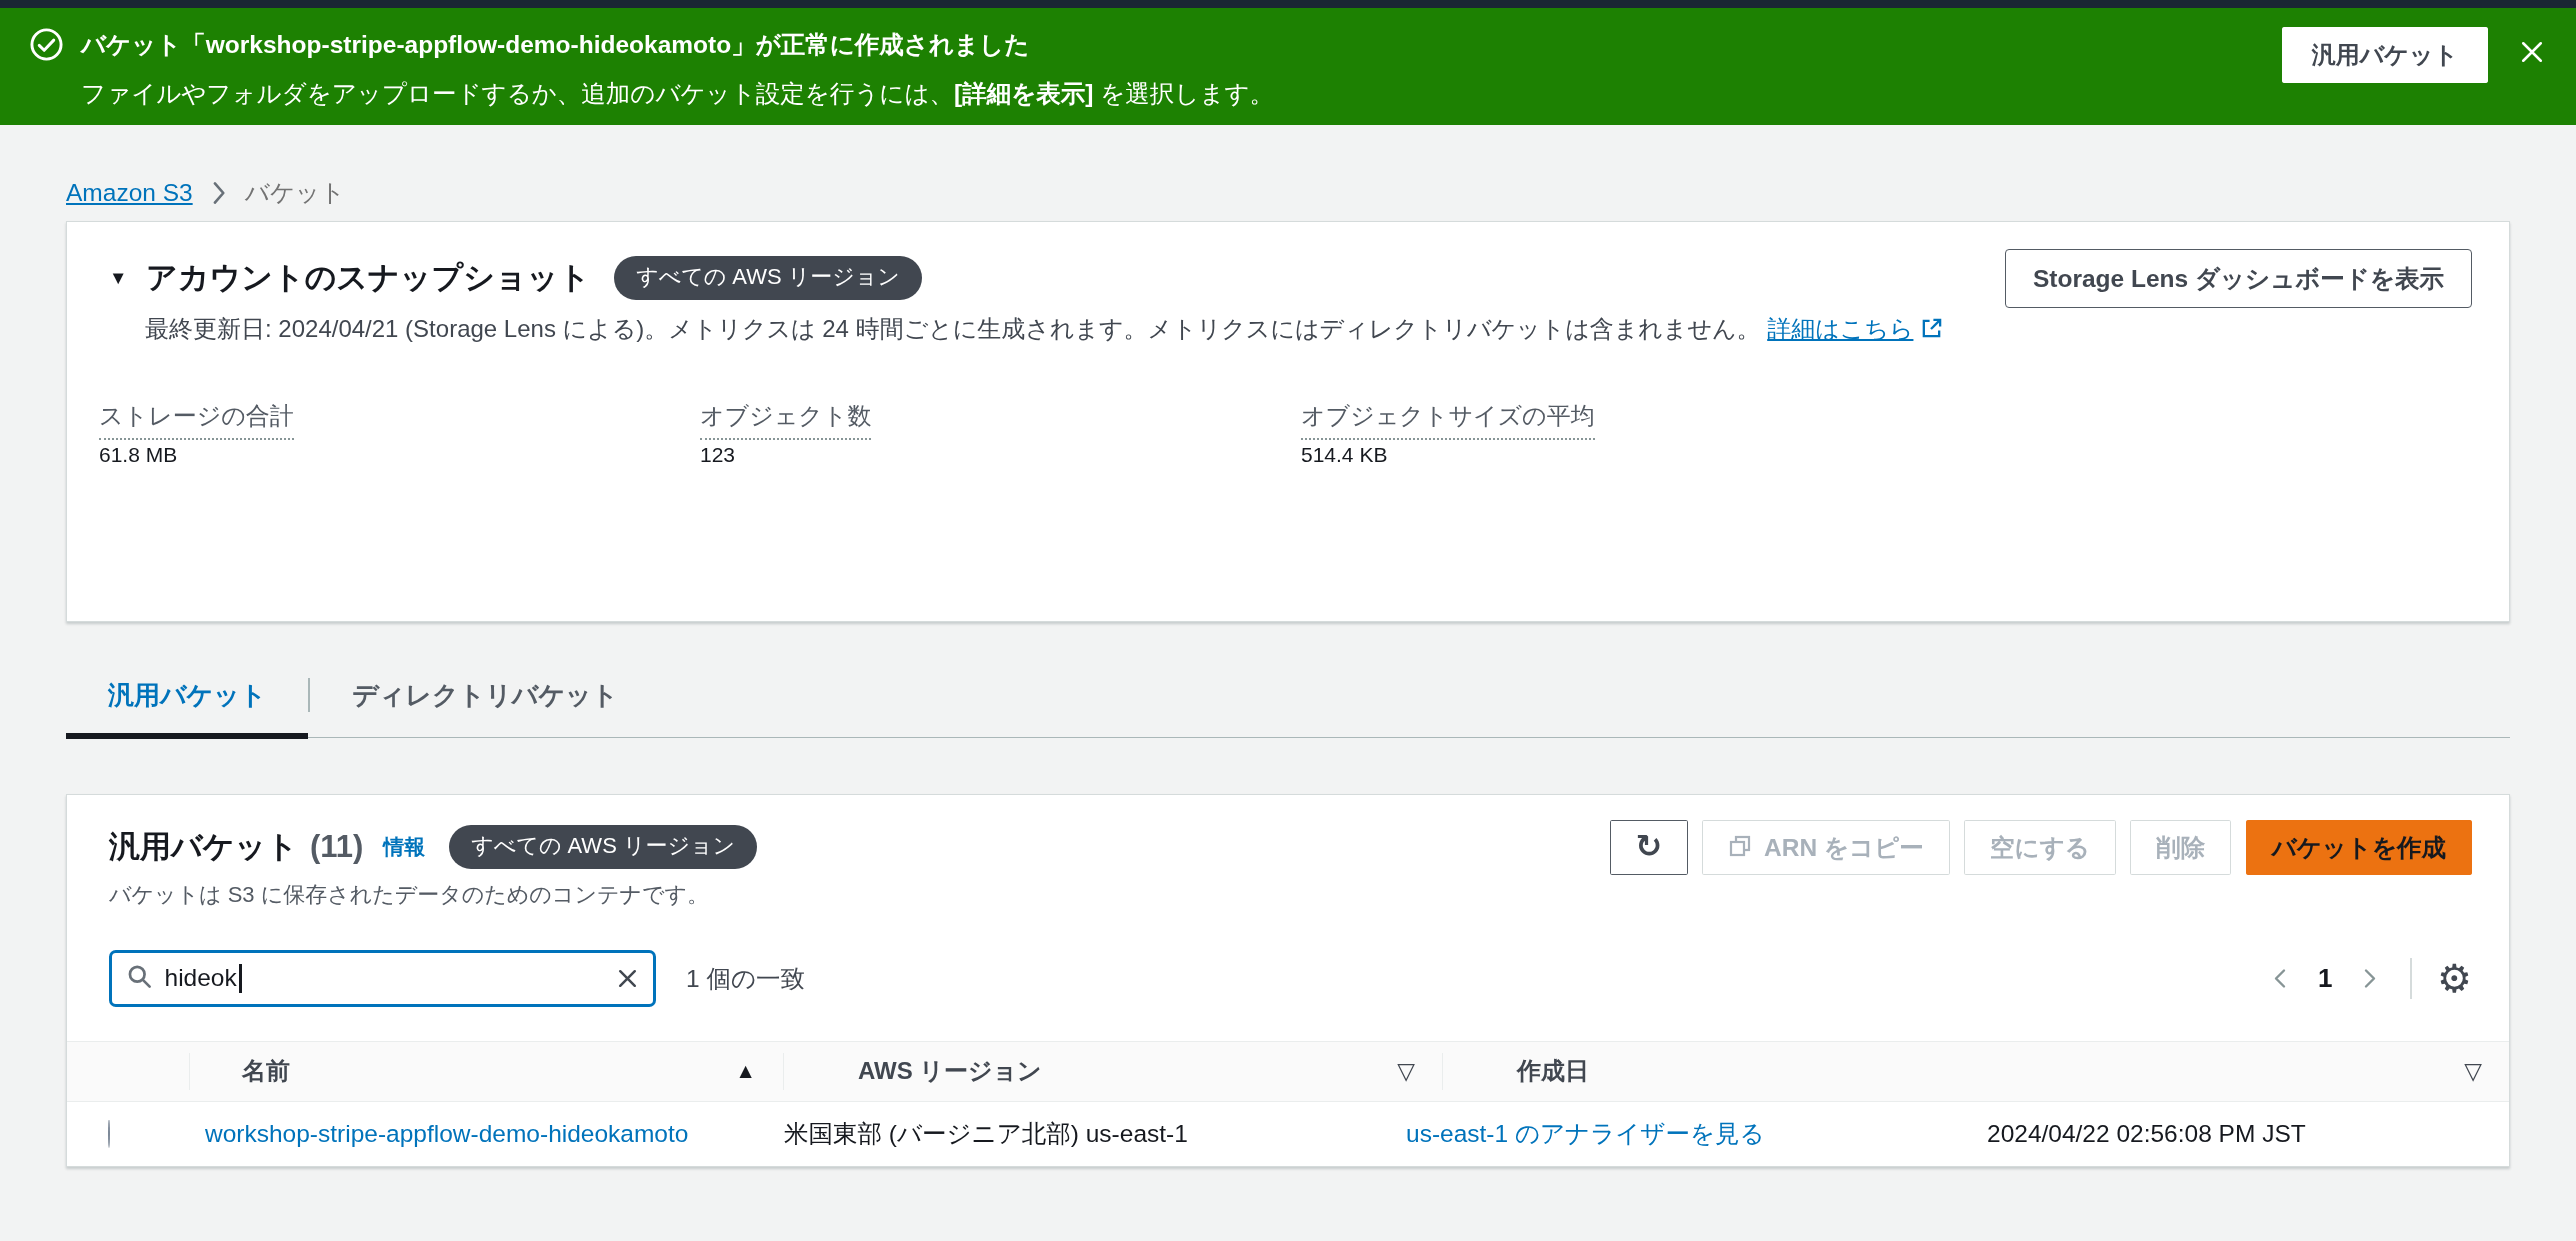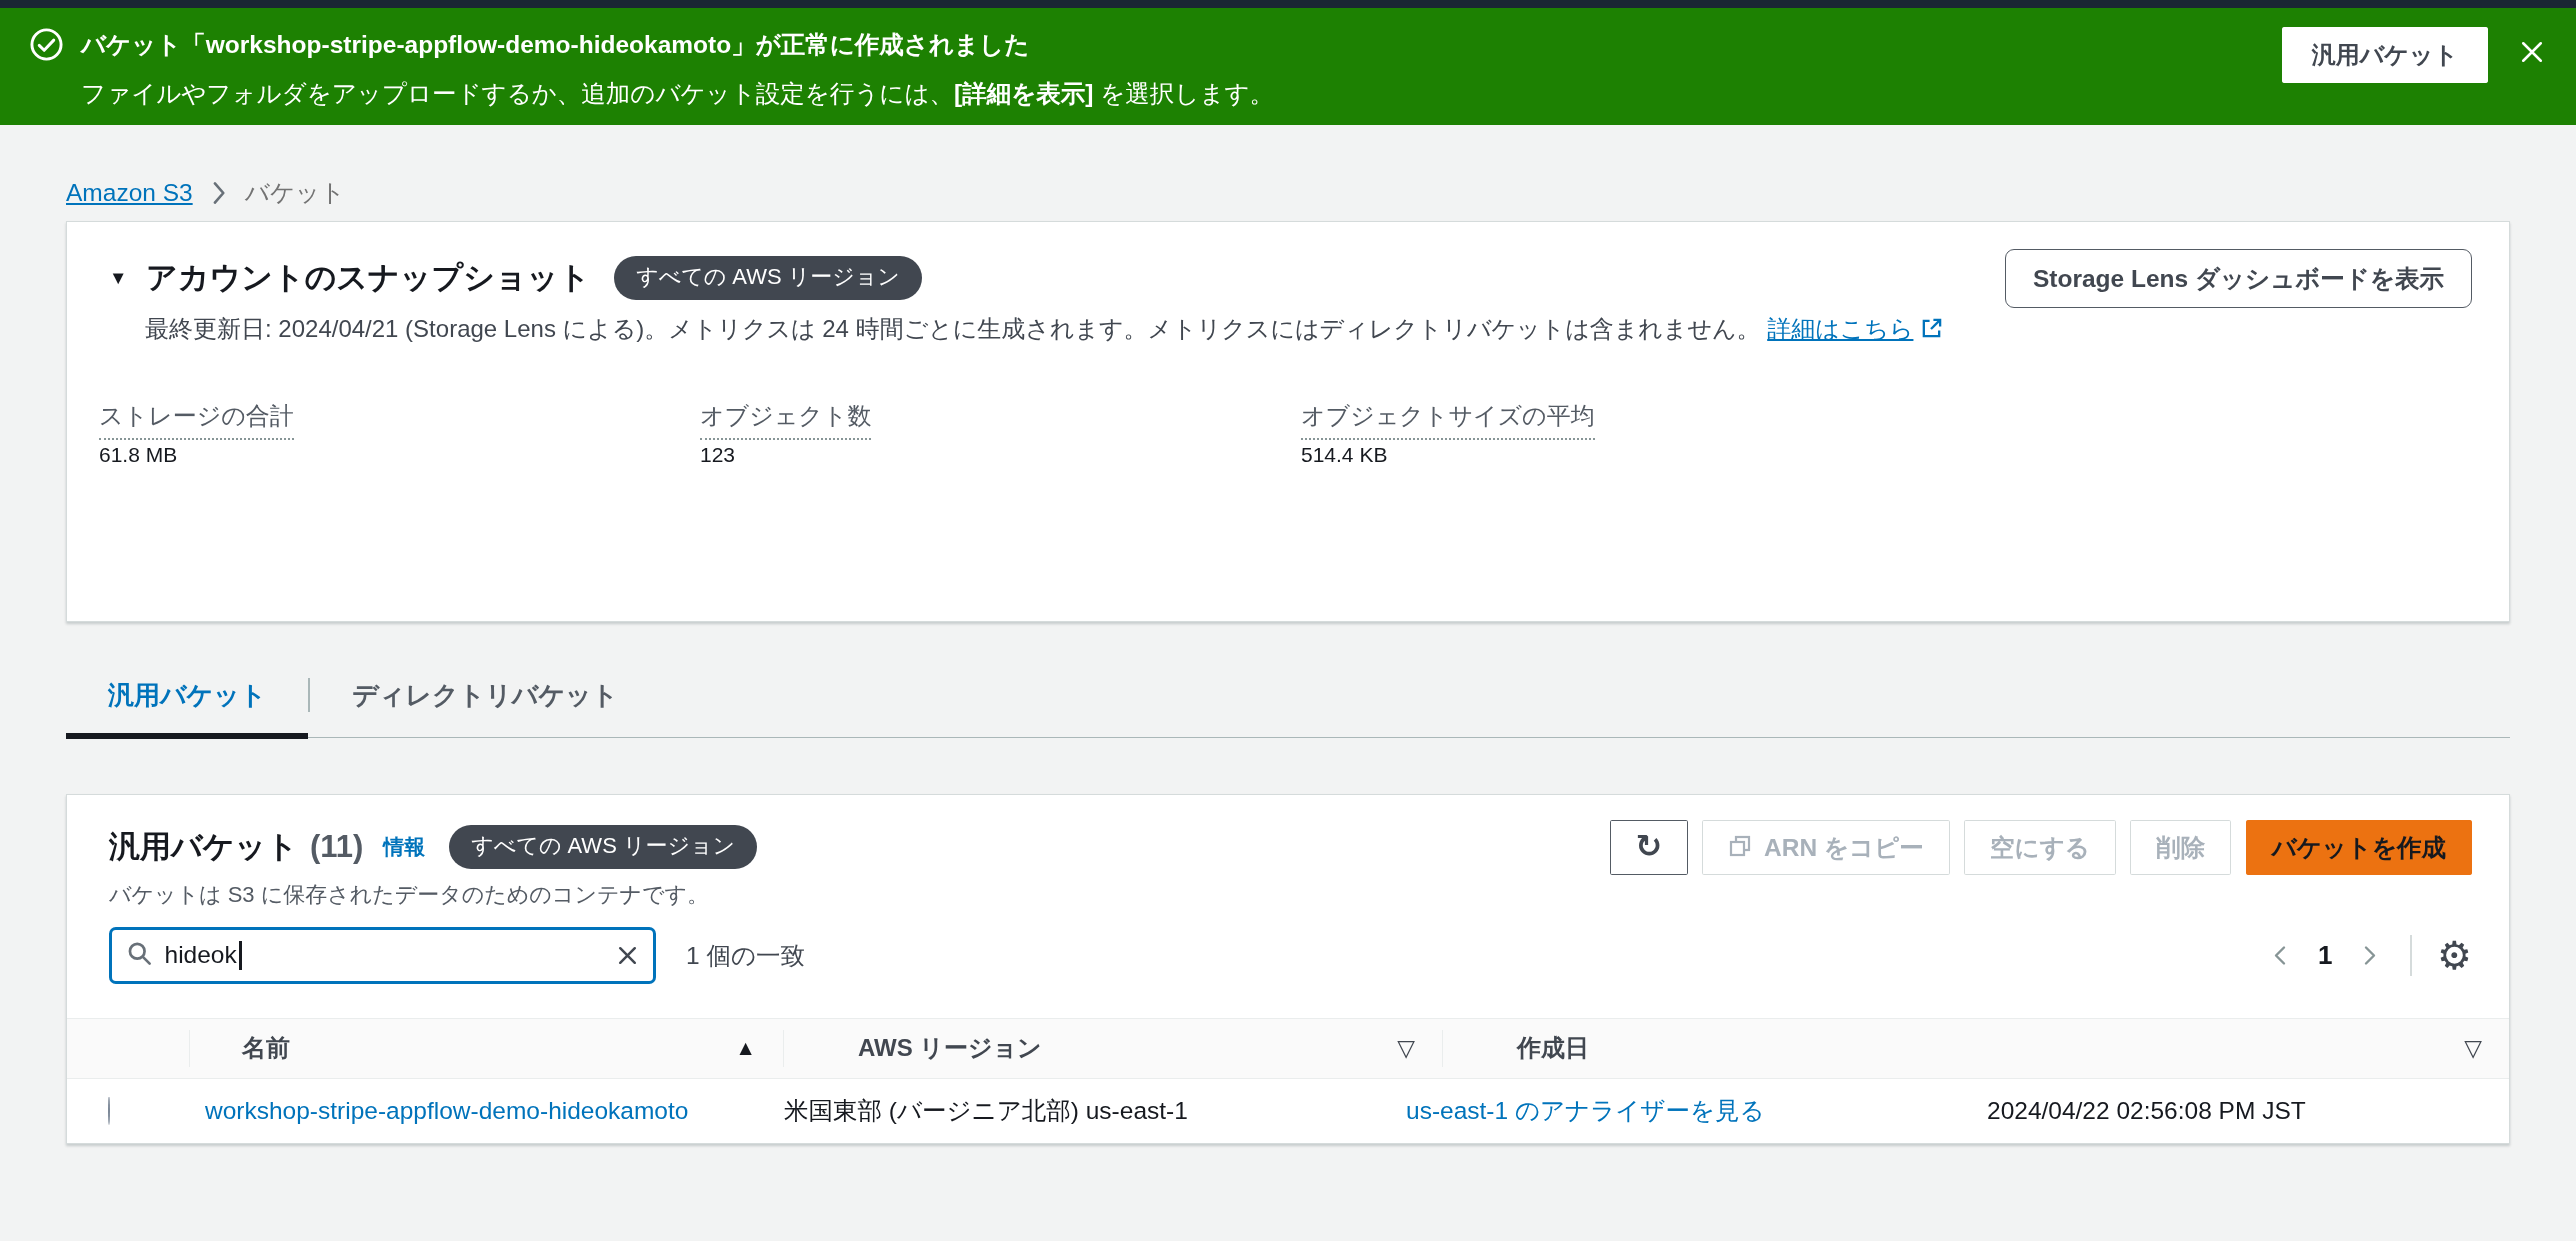--- a/index.html
+++ b/index.html
@@ -55,21 +55,21 @@
   .snapshot { position: relative; height: 401px; }
   .snap-header { display: flex; align-items: center; padding: 34px 37px 0 42px; }
   .caret-down { font-size: 18.6px; color: #16191f; }
   .snap-title { font-size: 31px; font-weight: bold; margin-left: 18.6px; }
   .badge {
     background: #414750; color: #fff; font-size: 22px;
     padding: 6px 22px 7.6px; border-radius: 34px; margin-left: 24px; white-space: nowrap;
   }
   .storage-lens-btn {
     position: absolute; right: 37px; top: 27px;
-    background: #fff; border: 1.7px solid #545b64; border-radius: 9px;
+    background: #fff; border: 1.7px solid #545b64; border-radius: 4px;
     color: #414750; font-size: 24.5px; font-weight: bold;
     padding: 12px 27px; cursor: pointer; font-family: inherit;
   }
   .snap-desc { margin: 13.5px 0 0 78px; font-size: 24px; color: #414750; }
   .snap-desc .link { color: #0073bb; text-decoration: underline; cursor: pointer; }
   .ext-icon { display: inline-block; vertical-align: -2.5px; margin-left: 6.8px; }
   .metrics { display: flex; margin: 54px 0 0 32px; }
   .metric { width: 601px; }
   .metric-label {
     display: inline-block; font-size: 24px; color: #545b64;
@@ -104,21 +104,21 @@
   .btn-refresh {
     width: 78px; display: flex; align-items: center; justify-content: center;
     border: 1.7px solid #545b64; color: #414750; font-size: 32px; cursor: pointer; padding: 5px 0 8.4px;
   }
   .btn-disabled { border: 1.7px solid #d5dbdb; color: #a8b1ba; cursor: default; display: flex; align-items: center; }
   .copy-icon { margin-right: 12px; margin-top: 1.7px; }
   .btn-primary { background: #ec7211; border: 1.7px solid #ec7211; color: #16191f; cursor: pointer; }
   .buckets-desc { margin: 11px 0 0 42px; font-size: 22px; color: #545b64; }
 
   
-  .search-row { position: relative; margin: 17px 37px 0 42px; display: flex; align-items: center; height: 57px; text-align: center; }
+  .search-row { position: relative; margin: 40px 37px 0 42px; display: flex; align-items: center; height: 57px; text-align: center; }
   .search-box {
     width: 547px; height: 57px; background: #fff;
     border: 3.4px solid #0073bb; border-radius: 6.8px;
     display: flex; align-items: center; padding: 0 13.5px;
   }
   .search-box .search-icon { flex: none; margin-right: 12px; }
   .search-text { font-size: 24.5px; color: #16191f; }
   .caret-bar { display: inline-block; width: 2.5px; height: 29px; background: #16191f; margin-left: 2.5px; vertical-align: -5px; }
   .search-clear { margin-left: auto; cursor: pointer; width: 25px; height: 25px; }
   .match-count { margin-left: 30px; font-size: 24.5px; color: #414750; }

